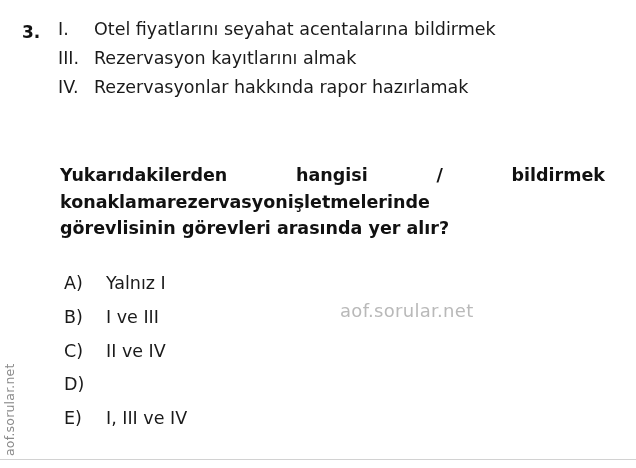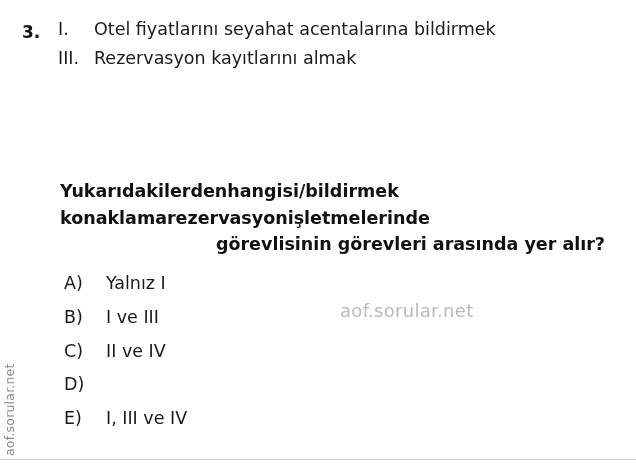--- a/index.html
+++ b/index.html
@@ -81,21 +81,21 @@
     left: 60px;
     top: 162px;
     width: 545px;
     font-size: 17.5px;
     font-weight: bold;
     line-height: 1.52;
     text-align: justify;
     color: #111;
   }
   .stem .last-line {
-    text-align: right;
+    text-align: left;
   }
 
   
   .options {
     position: absolute;
     left: 64px;
     top: 272px;
     width: 420px;
   }
   .option-row {
@@ -148,24 +148,28 @@
 
   <div class="roman-list">
     <div class="roman-row">
       <span class="roman-mark">I.</span>
       <span class="roman-text">Otel fiyatlarını seyahat acentalarına bildirmek</span>
     </div>
     <div class="roman-row">
       <span class="roman-mark">III.</span>
       <span class="roman-text">Rezervasyon kayıtlarını almak</span>
     </div>
+    <div class="roman-row">
+      <span class="roman-mark">IV.</span>
+      <span class="roman-text">Rezervasyonlar hakkında rapor hazırlamak</span>
+    </div>
   </div>
 
   <div class="stem">
-    <div style="display:flex; margin-top:16px;">
+    <div style="display:flex; justify-content:space-between;">
         <span>Yukarıdakilerden</span>
         <span>hangisi</span>
         <span>/</span>
         <span>bildirmek</span>
       </div>
     <div style="display:flex; ">
         <span>konaklama</span>
         <span>rezervasyon</span>
         <span>işletmelerinde</span>
       </div>

